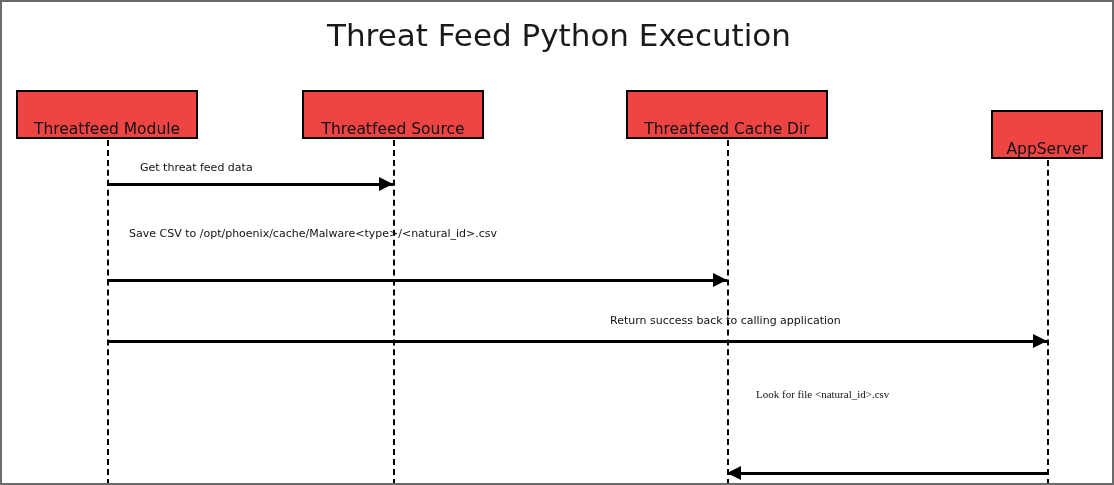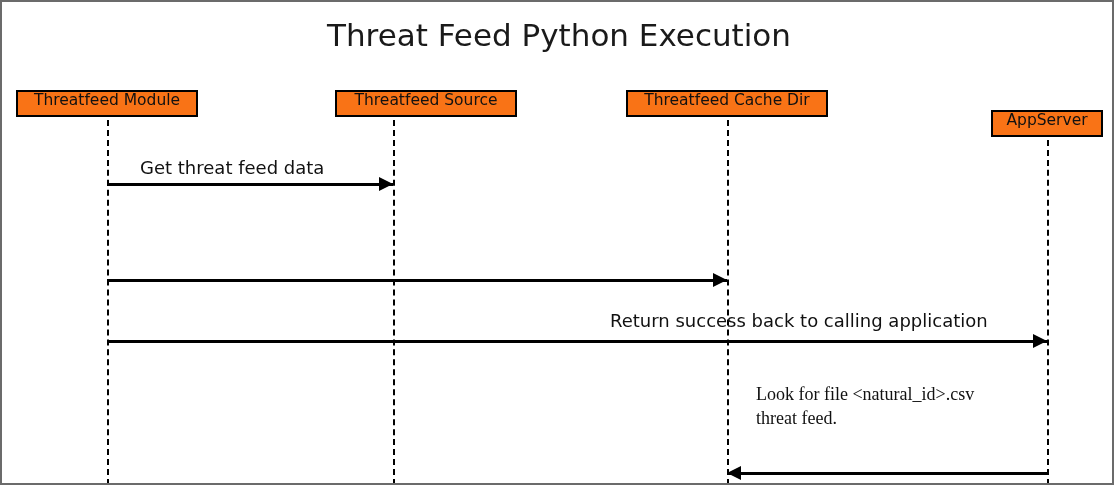--- a/index.html
+++ b/index.html
@@ -27,26 +27,26 @@
     text-align: center;
     font-size: 31px;
     font-weight: 400;
     letter-spacing: 0px;
     line-height: 40px;
     color: #1a1a1a;
     white-space: nowrap;
   }
   .actor-box {
     position: absolute;
-    height: 27px;
+    height: 49px;
     border: 2px solid #000000;
-    background: #f97316;
+    background: #ef4444;
     box-sizing: border-box;
     display: flex;
-    align-items: flex-start;
+    align-items: flex-end;
     justify-content: center;
   }
   .actor-label {
     font-size: 15.5px;
     line-height: 16px;
     color: #111111;
     white-space: nowrap;
   }
   .lifeline {
     position: absolute;
@@ -68,21 +68,21 @@
     border-bottom: 7px solid transparent;
   }
   .arrowhead.right {
     border-left: 14px solid #000000;
   }
   .arrowhead.left {
     border-right: 14px solid #000000;
   }
   .msg-label {
     position: absolute;
-    font-size: 18px;
+    font-size: 11px;
     line-height: 24px;
     color: #111111;
     white-space: pre;
   }
 </style>
 </head>
 <body>
 
 <div id="canvas">
 
@@ -92,39 +92,39 @@
       <div class="lifeline" style="left: 105px; top: 118px; height: 365px;"></div>
       <div class="lifeline" style="left: 391px; top: 118px; height: 365px;"></div>
       <div class="lifeline" style="left: 725px; top: 118px; height: 365px;"></div>
       <div class="lifeline" style="left: 1045px; top: 118px; height: 365px;"></div>
     </div>
 
   <div id="actors-layer">
       <div class="actor-box" style="left: 14px; width: 182px; top: 88px;">
         <span class="actor-label">Threatfeed Module</span>
       </div>
-      <div class="actor-box" style="left: 300px; width: 182px; top: 88px; margin-left: 33px;">
+      <div class="actor-box" style="left: 300px; width: 182px; top: 88px;">
         <span class="actor-label">Threatfeed Source</span>
       </div>
       <div class="actor-box" style="left: 624px; width: 202px; top: 88px;">
         <span class="actor-label">Threatfeed Cache Dir</span>
       </div>
       <div class="actor-box" style="left: 989px; width: 112px; top: 88px; margin-top: 20px;">
         <span class="actor-label">AppServer</span>
       </div>
     </div>
 
   <div id="messages-layer">
       <div class="msg-line" style="left: 105px; width: 286px; top: 181px;"></div>
       <div class="arrowhead right" style="top: 175px; left: 377px;"></div>
       <div class="msg-label" style="left: 138px; top: 154px;"><div>Get threat feed data</div></div>
       <div class="msg-line" style="left: 105px; width: 620px; top: 277px;"></div>
       <div class="arrowhead right" style="top: 271px; left: 711px;"></div>
-      <div class="msg-label" style="left: 127px; top: 220px;"></div>
+      <div class="msg-label" style="left: 127px; top: 220px;"><div>Save CSV to /opt/phoenix/cache/Malware&lt;type&gt;/&lt;natural_id&gt;.csv</div></div>
       <div class="msg-line" style="left: 105px; width: 940px; top: 338px;"></div>
       <div class="arrowhead right" style="top: 332px; left: 1031px;"></div>
       <div class="msg-label" style="left: 608px; top: 307px;"><div>Return success back to calling application</div></div>
       <div class="msg-line" style="left: 725px; width: 320px; top: 470px;"></div>
       <div class="arrowhead left" style="top: 464px; left: 725px;"></div>
-      <div class="msg-label" style="left: 754px; top: 380px; font-family: Liberation Serif, serif;"><div>Look for file &lt;natural_id&gt;.csv</div><div>threat feed.</div></div>
+      <div class="msg-label" style="left: 754px; top: 380px; font-family: Liberation Serif, serif;"><div>Look for file &lt;natural_id&gt;.csv</div></div>
     </div>
 
 </div>
 
 </body></html>

